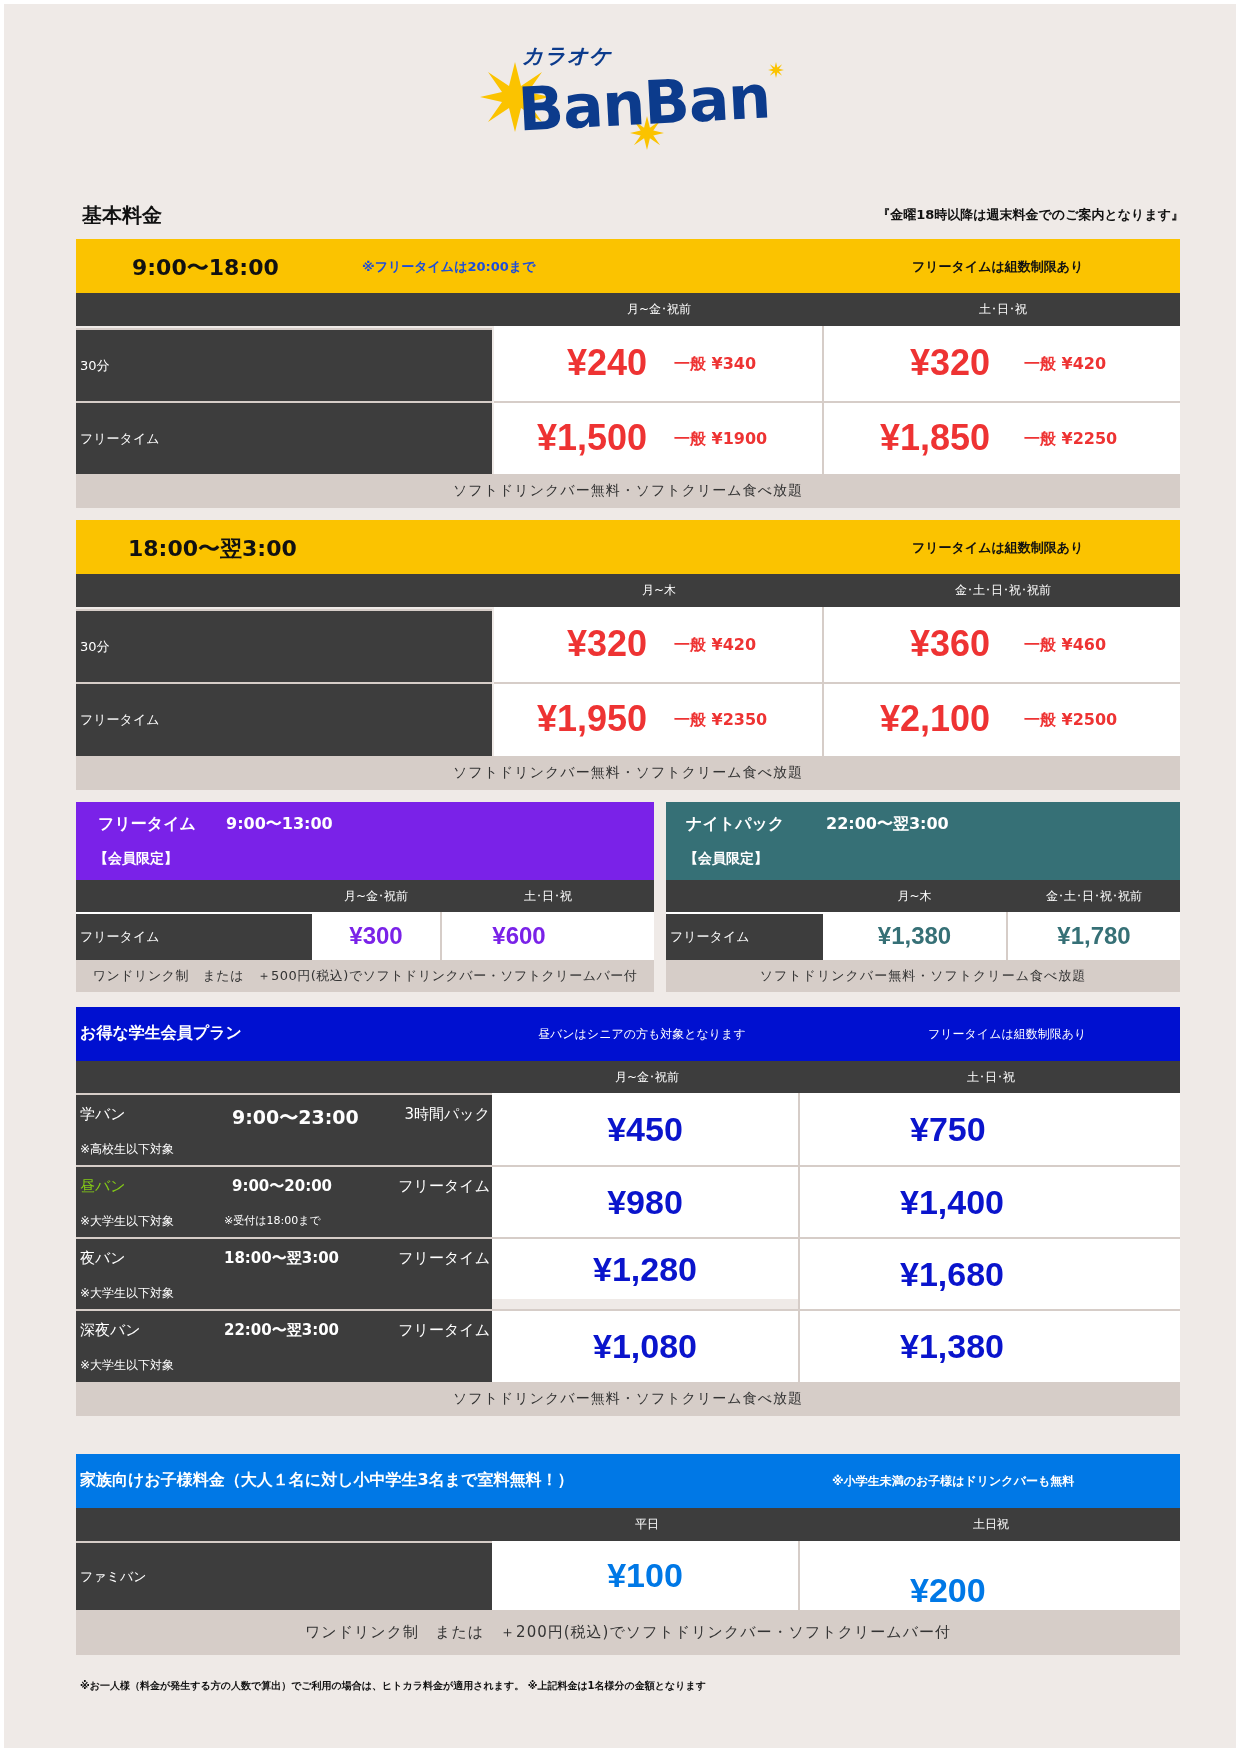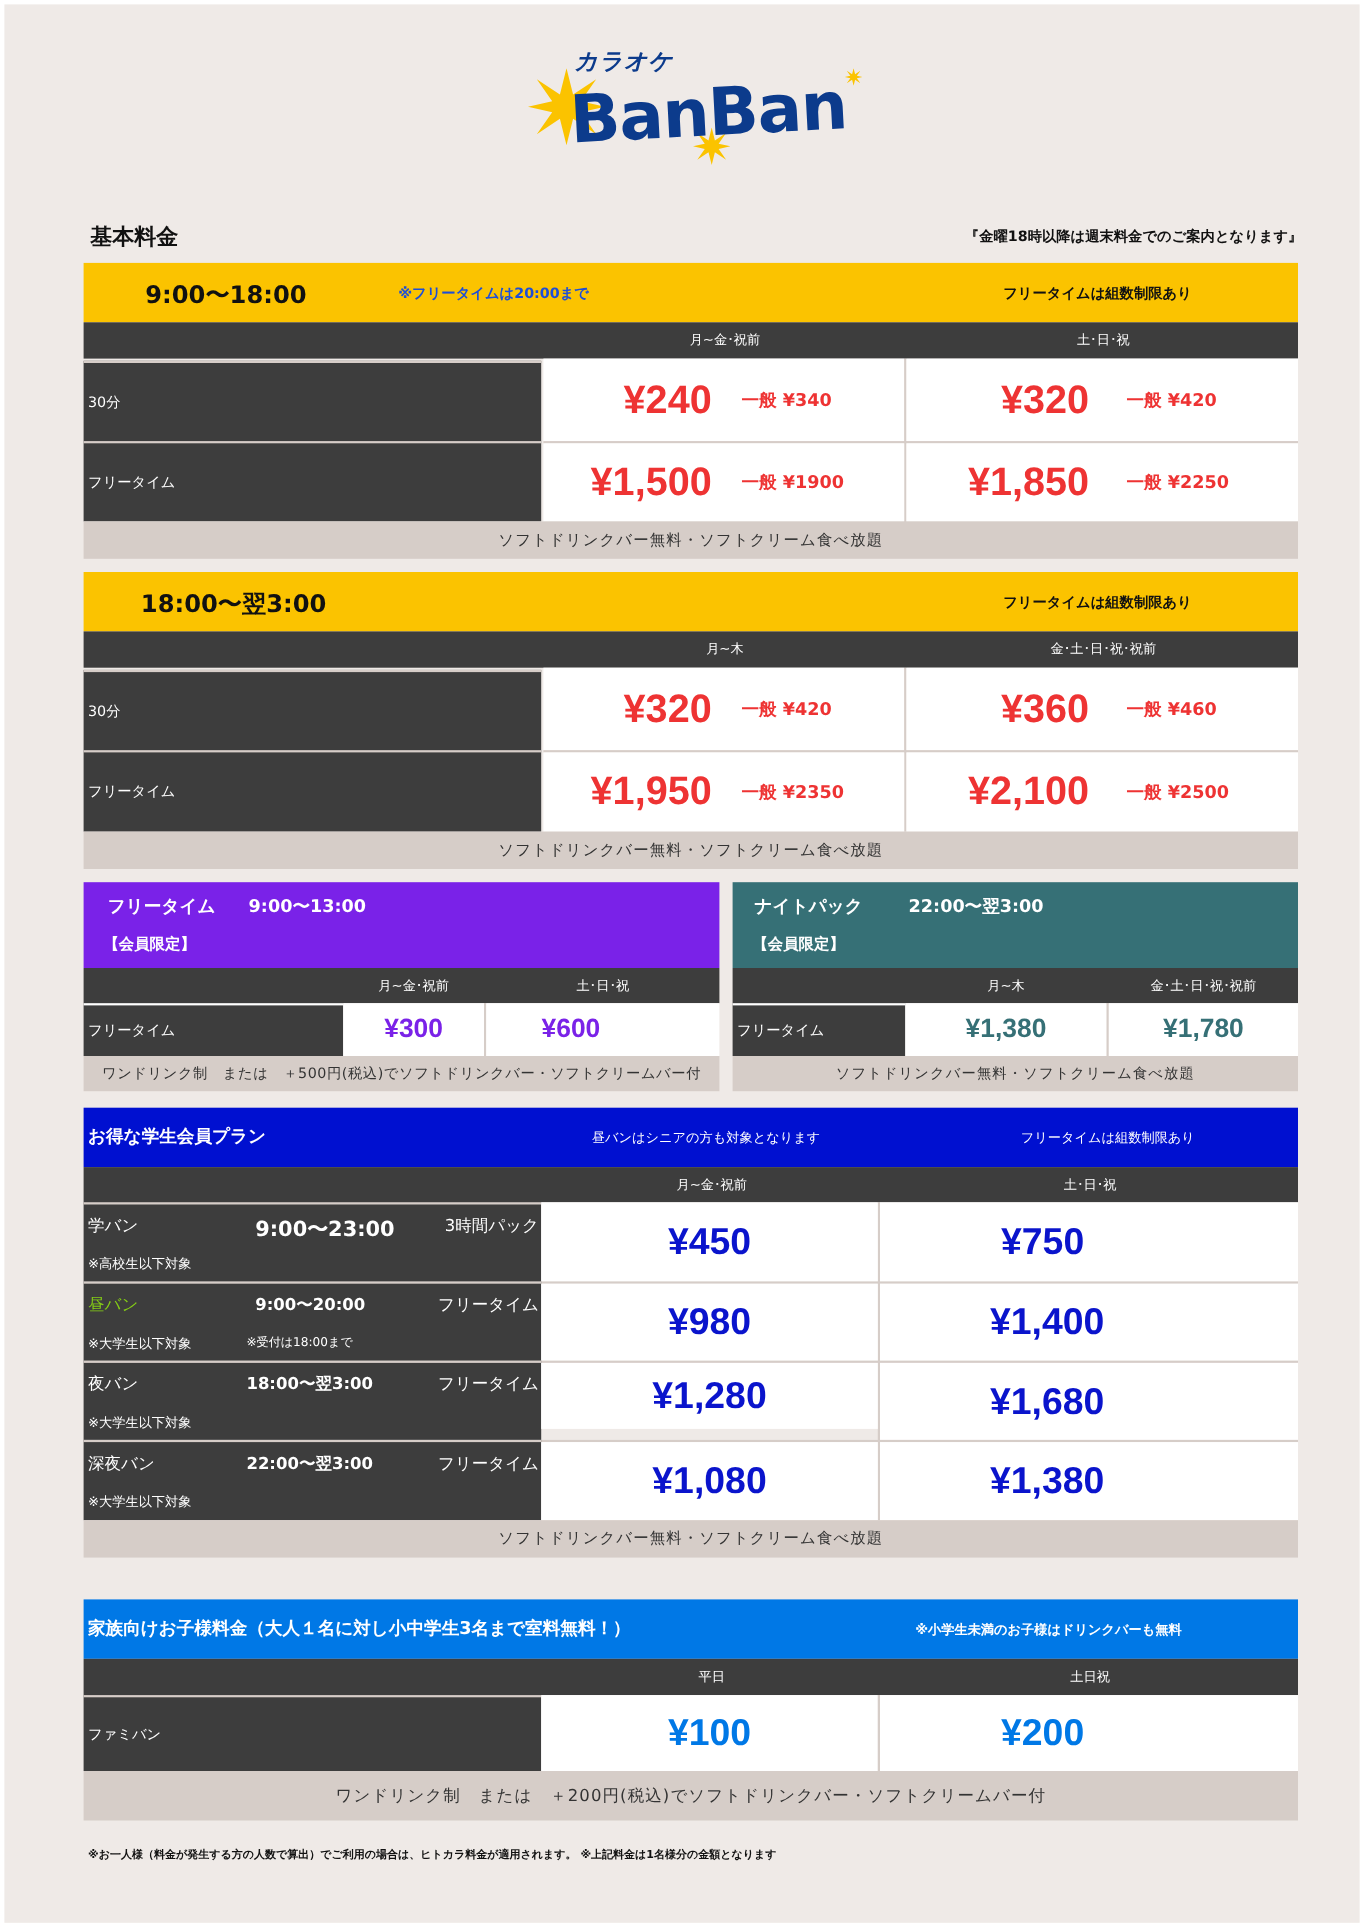--- a/index.html
+++ b/index.html
@@ -224,19 +224,19 @@
   </div>
   <div class="abs dark" style="left:72px; top:1504px; width:1104px; height:33px;">
     <div class="abs flex-c center hdrtxt" style="left:418px; width:306px; height:33px;">平日</div>
     <div class="abs flex-c center hdrtxt" style="left:726px; width:378px; height:33px;">土日祝</div>
   </div>
   <div class="abs dark flex-c lbl" style="left:72px; top:1537px; width:416px; height:69px; border-top:2px solid #d6cdc8;">ファミバン</div>
   <div class="abs white flex-c center" style="left:488px; top:1537px; width:306px; height:69px;">
     <span class="bigprice sky" style="font-size:34px;">¥100</span>
   </div>
   <div class="abs vline" style="left:794px; top:1537px; width:2px; height:69px;"></div>
-  <div class="abs white flex-c" style="left:796px; top:1537px; width:380px; height:69px;">
+  <div class="abs white flex-c" style="left:796px; top:1537px; width:380px; height:69px;align-items:flex-end;">
     <span class="bigprice sky" style="font-size:34px; margin-left:110px;">¥200</span>
   </div>
   <div class="abs foot flex-c center" style="left:72px; top:1606px; width:1104px; height:45px; font-size:15px;">ワンドリンク制　または　＋200円(税込)でソフトドリンクバー・ソフトクリームバー付</div>
 
   <div class="abs" style="left:76px; top:1675px; font-size:10px; color:#111; font-weight:bold;">※お一人様（料金が発生する方の人数で算出）でご利用の場合は、ヒトカラ料金が適用されます。 ※上記料金は1名様分の金額となります</div>
 </div>
 
 </body></html>

